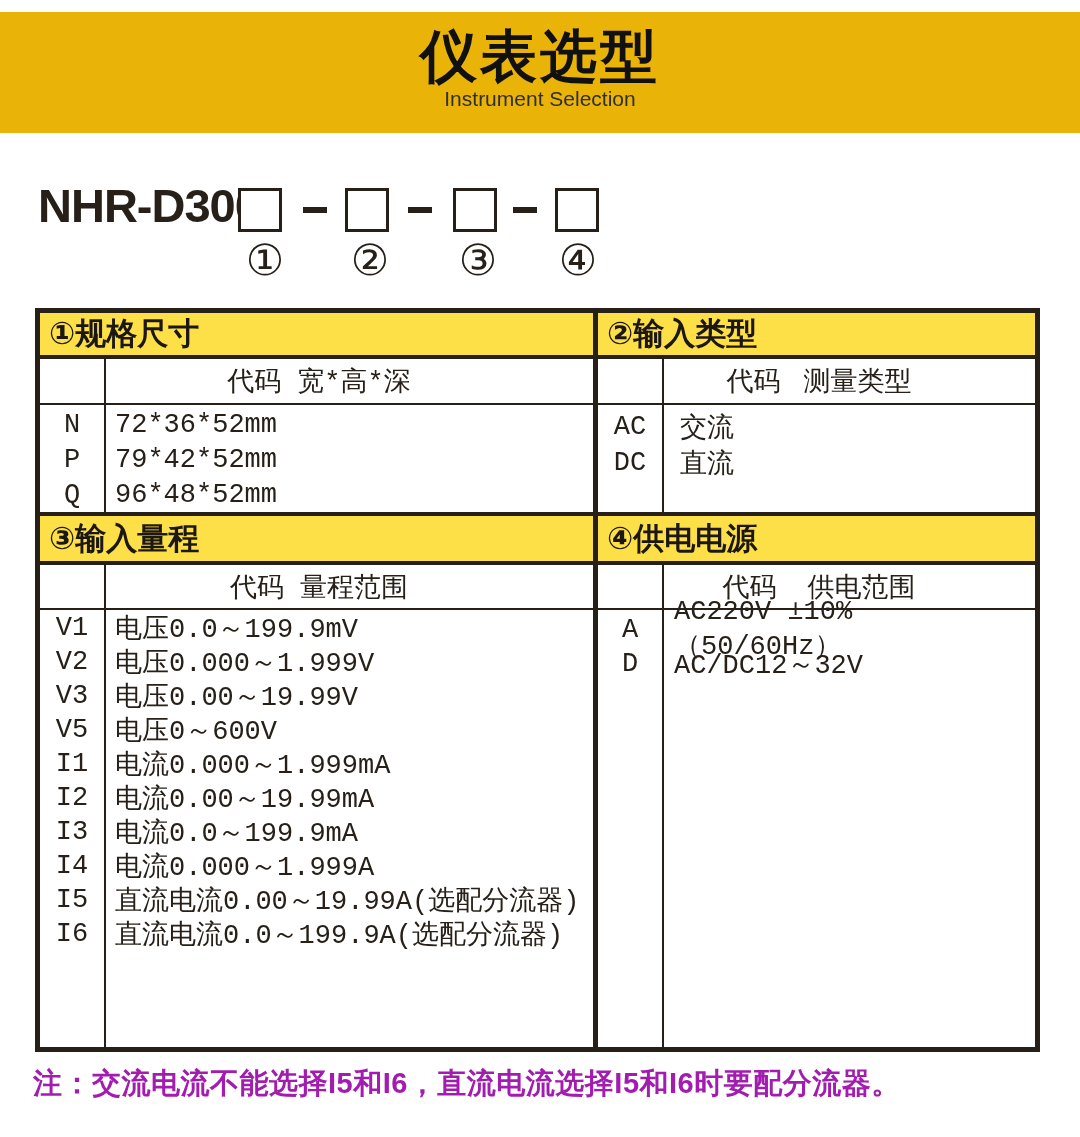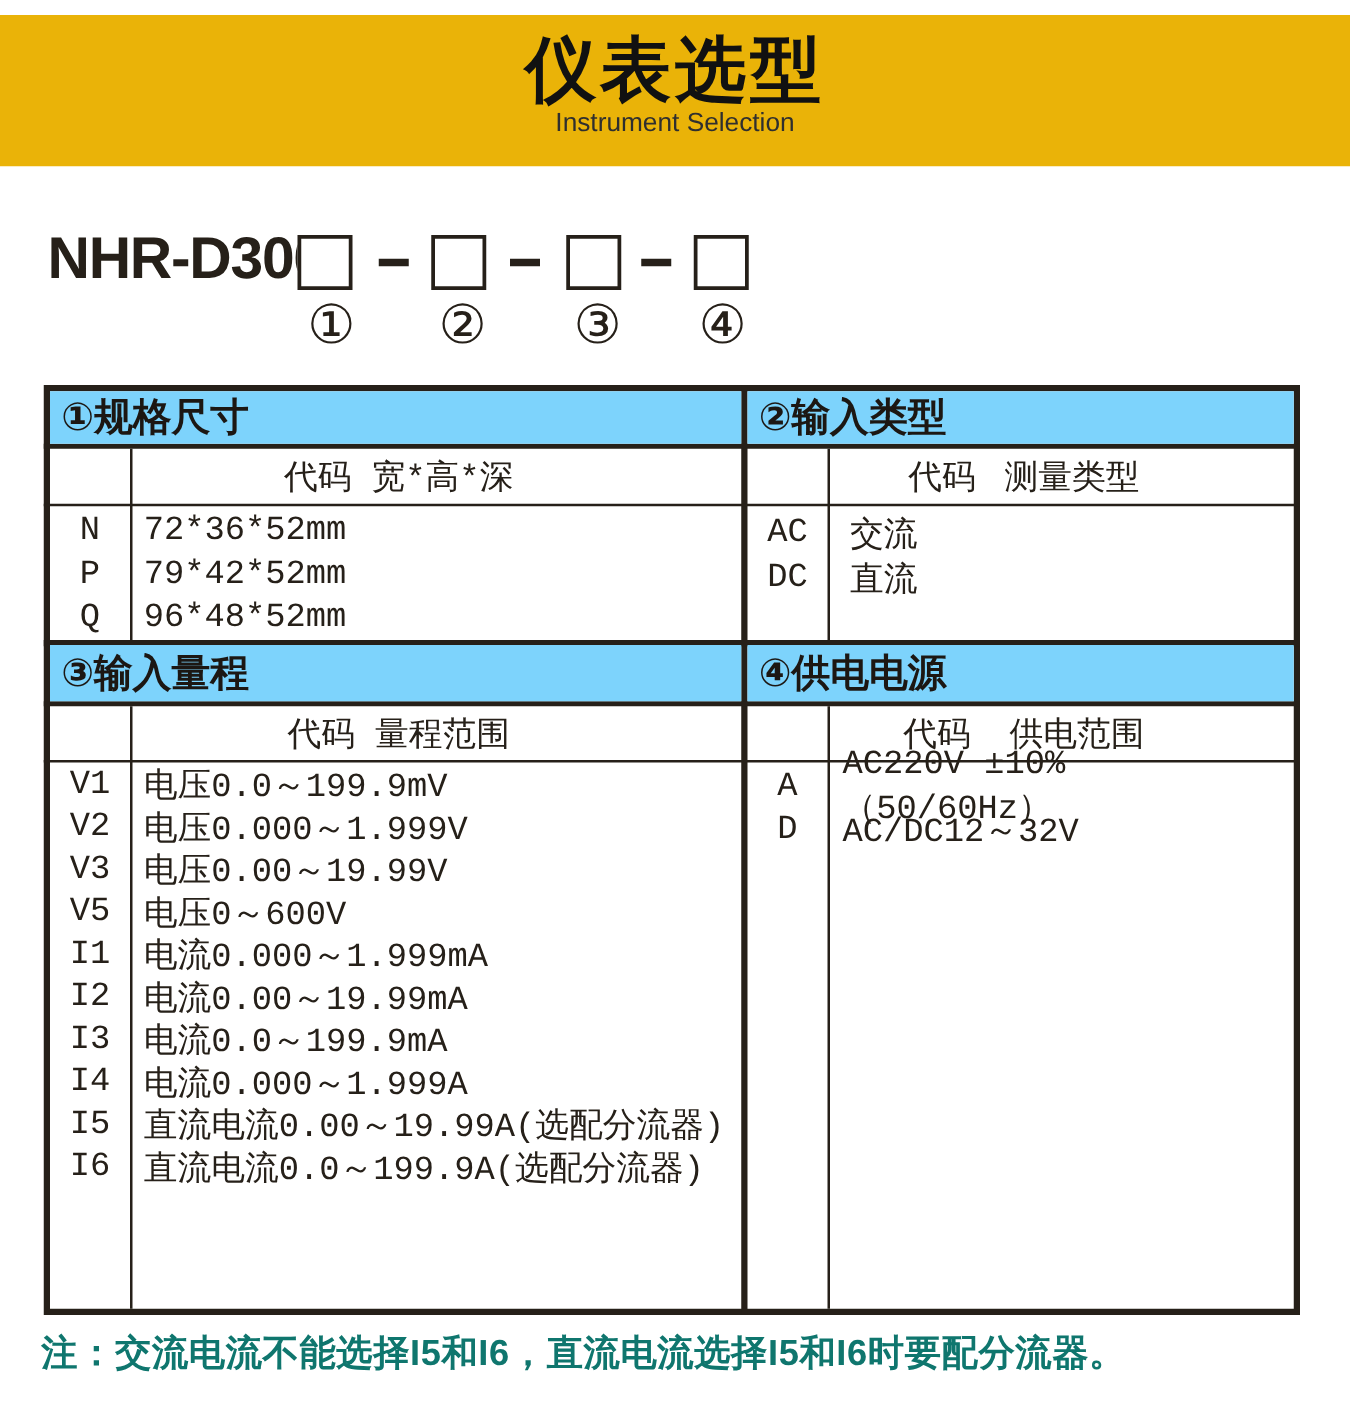--- a/index.html
+++ b/index.html
@@ -37,21 +37,21 @@
   .hlC{top:512px;height:5px;}
   .hlD{top:561px;height:4px;}
   .hlE{top:608px;height:2px;}
   .vl{position:absolute;width:2px;background:#262019;}
   .vlL1{left:104px;top:359px;height:153px;}
   .vlL2{left:104px;top:565px;height:482px;}
   .vlR1{left:662px;top:359px;height:153px;}
   .vlR2{left:662px;top:565px;height:482px;}
   
   .shdr{
-    position:absolute;background:#7dd3fc;font-weight:700;font-size:31px;color:#1c1713;
+    position:absolute;background:#fde047;font-weight:700;font-size:31px;color:#1c1713;
     font-family:"Liberation Sans","DejaVu Sans",sans-serif;display:flex;align-items:center;padding-left:9px;box-sizing:border-box;
   }
   .shdr.h1{left:40px;top:313px;width:553px;height:42px;}
   .shdr.h2{left:598px;top:313px;width:437px;height:42px;}
   .shdr.h3{left:40px;top:516px;width:553px;height:45px;}
   .shdr.h4{left:598px;top:516px;width:437px;height:45px;}
   
   .tbody, .subrow{
     position:absolute;font-size:27px;color:#262019;
     font-family:"Liberation Mono","DejaVu Sans Mono",monospace;
@@ -72,21 +72,21 @@
   .rows3{left:40px;top:611px;width:553px;}
   .rows3 .trow{height:34px;}
   .rows4{left:598px;top:613px;width:437px;}
   .rows4 .trow{height:34px;}
   .rows4 .val{padding-left:12px;}
   .sub1R .val{padding-left:18px;}
   .sub2R .val{padding-left:26px;}
   
   .note{
     position:absolute;left:33px;top:1063px;width:1020px;font-size:29px;line-height:40px;font-weight:700;
-    color:#0f766e;font-family:"Liberation Sans","DejaVu Sans",sans-serif;letter-spacing:0.5px;
+    color:#a21caf;font-family:"Liberation Sans","DejaVu Sans",sans-serif;letter-spacing:0.5px;
   }
 </style>
 </head>
 <body>
 
 <div class="page">
 
   <div class="banner">
     <div class="title">仪表选型</div>
     <div class="subtitle">Instrument Selection</div>

